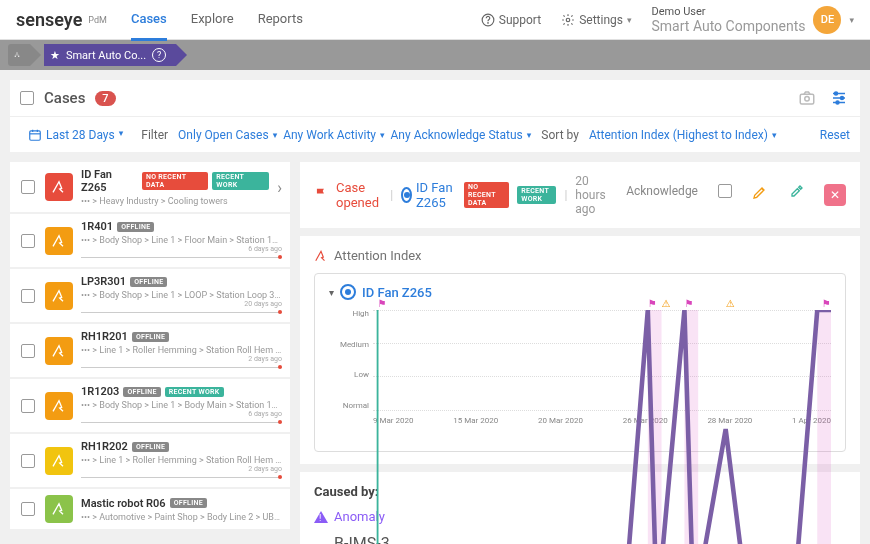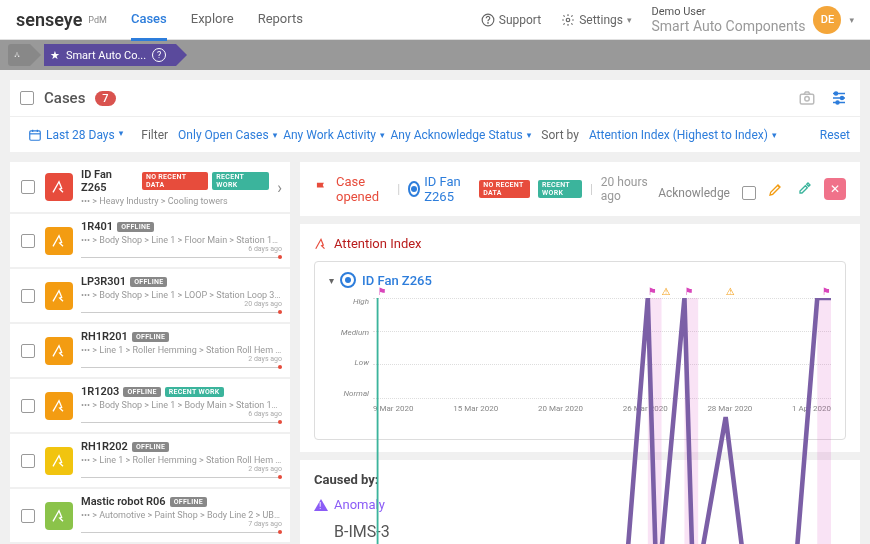--- a/index.html
+++ b/index.html
@@ -71,34 +71,34 @@
 .spark-lbl { position:absolute; top:-2px; right:0; font-size:7px; color:#aaa; }
 .chevron { font-size:16px; color:#888; }
 
 .detail-hdr { background:#fff; padding:12px 14px; display:flex; align-items:center; gap:8px; }
 .flag { color:#e74c3c; }
 .dh-title { color:#e74c3c; font-size:13px; }
 .dh-link { color:#2d7ddb; font-size:13px; display:flex; align-items:center; gap:4px; }
 .ring { width:16px; height:16px; border:2px solid #2d7ddb; border-radius:50%; display:flex; align-items:center; justify-content:center; }
 .ring-inner { width:6px; height:6px; background:#2d7ddb; border-radius:50%; }
 .dh-time { color:#999; font-size:12px; }
-.dh-right { margin-left:auto; display:flex; align-items:flex-end; gap:12px; }
+.dh-right { margin-left:auto; display:flex; align-items:flex-start; gap:20px; }
 .ack { color:#888; font-size:12px; }
 .close-btn { width:22px; height:22px; background:#f0728a; border-radius:4px; display:flex; align-items:center; justify-content:center; color:#fff; cursor:pointer; font-size:12px; }
 .tool { color:#f39c12; cursor:pointer; }
 .tool.green { color:#3bb49c; }
 
 .section { background:#fff; margin-top:8px; padding:12px 14px; }
-.sec-title { color:#b91c1c; font-size:13px; margin-bottom:10px; display:flex; align-items:center; gap:6px; }
+.sec-title { color:#737373; font-size:13px; margin-bottom:10px; display:flex; align-items:center; gap:6px; }
 .chart-box { border:1px solid #ddd; border-radius:4px; padding:10px 14px 26px; }
 .chart-hdr { display:flex; align-items:center; gap:6px; color:#2d7ddb; font-size:13px; font-weight:500; margin-bottom:8px; }
 .chart-caret { font-size:10px; color:#666; }
 .chart { position:relative; height:100px; margin-left:44px; margin-top:10px; }
 .yaxis { position:absolute; left:-44px; top:0; height:100%; display:flex; flex-direction:column; justify-content:space-between; font-size:8px; color:#888; text-align:right; width:40px; }
-.yaxis span { line-height:1;font-style:italic; }
+.yaxis span { line-height:1; }
 .grid { position:absolute; inset:0; }
 .grid div { position:absolute; left:0; right:0; border-top:1px dotted #ddd; }
 .plot-line { position:absolute; inset:0; }
 .xaxis { display:flex; justify-content:space-between; font-size:8px; color:#888; margin-left:44px; margin-top:6px; }
 .markers { position:absolute; top:-12px; left:0; right:0; height:12px; }
 .marker { position:absolute; font-size:10px; }
 .marker.pink { color:#d946bb; }
 .marker.warn { color:#f39c12; }
 
 .caused { background:#fff; margin-top:8px; padding:12px 14px; }
@@ -354,25 +354,20 @@
               <svg viewBox="0 0 24 24" fill="none" stroke="#fff" stroke-width="2">
                 <path d="M3 20L12 4l4 10-3 1 5 5"></path>
               </svg>
             </div>
       <div class="case-body">
         <div class="case-row1">
                 <span class="case-name">Mastic robot R06</span>
                 <span class="pill off">OFFLINE</span>
               </div>
         <div class="case-path">••• &gt; Automotive &gt; Paint Shop &gt; Body Line 2 &gt; UB &gt; Robots CD Line 205</div>
-        <div class="spark">
-                <span class="spark-lbl">7 days ago</span>
-                <div class="spark-line"></div>
-                <div class="spark-dot"></div>
-              </div>
       </div>
     </div>
         </div>
 
   </div>
 
   <div class="right">
     <div class="detail-hdr">
       <span class="flag">
         <svg width="14" height="14" viewBox="0 0 24 24" fill="#e74c3c">

